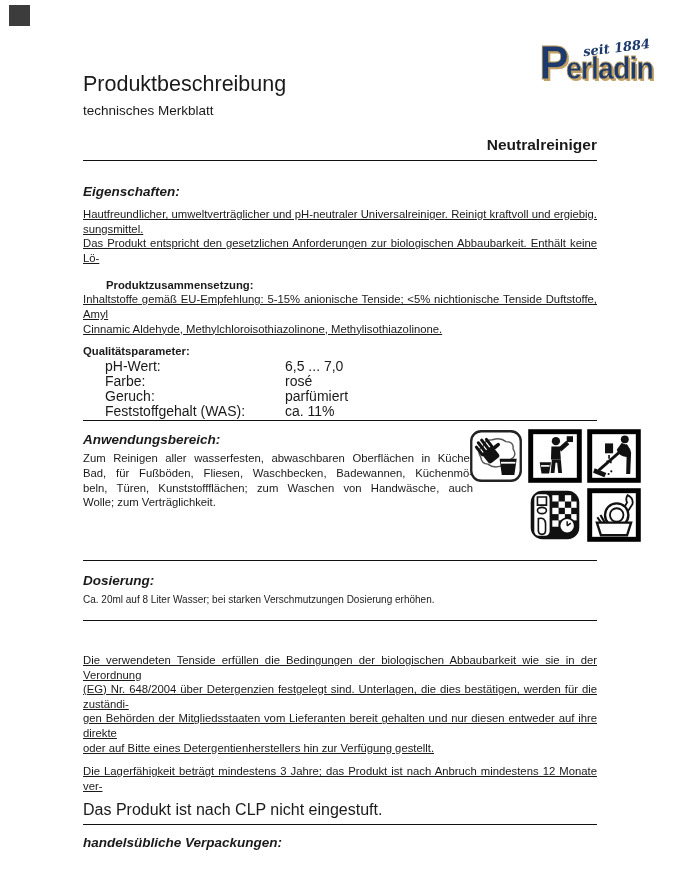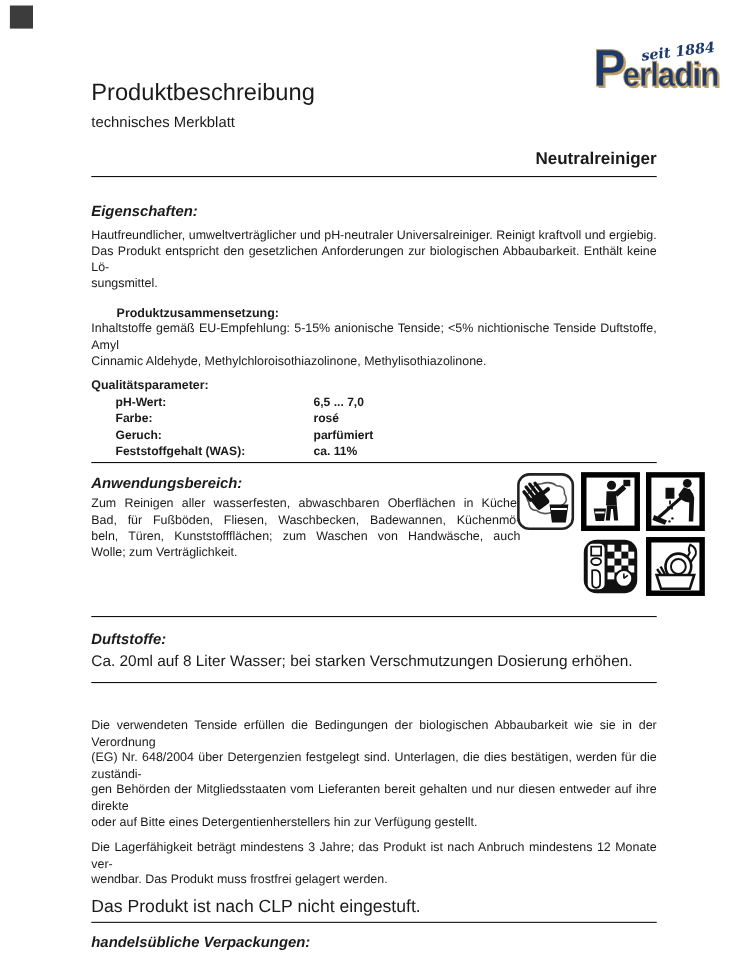--- a/index.html
+++ b/index.html
@@ -39,40 +39,40 @@
   .sec-head { font-size:13.5px; font-weight:bold; font-style:italic; line-height:16px; }
   .sub-head { font-size:11.3px; font-weight:bold; line-height:14px; }
   .h-eigen { margin-top:23px; }
   .h-zusammen { margin-top:13px;padding-left:23px; }
   .h-qual { margin-top:8px; }
   .h-anw { margin-top:11px; }
   .h-dos { margin-top:12px; }
   .h-umw { margin-top:11px; }
   .h-verp { margin-top:10px; }
 
-  .body-block { margin-top:7px; }
+  .body-block { margin-top:7px;text-decoration:underline; }
   .body-block.tight { margin-top:0; }
   .bl { font-size:11.3px; line-height:14.6px; }
   .jl { text-align:justify; text-align-last:justify; }
 
   .qtable { margin-top:1px; }
-  .qrow { display:flex; padding-left:22px; font-size:11px; line-height:14.8px;font-weight:bold; }
+  .qrow { display:flex; padding-left:22px; font-size:14px; line-height:14.8px; }
   .qlabel { width:180px; }
 
   .anw-row { position:relative; margin-top:3px; min-height:97px; }
   .anw-text { width:390px; }
   .icons {
     position:absolute; top:-22px; right:-44px; width:172px;
     display:grid; grid-template-columns:repeat(3,54px); gap:5px 5px; justify-content:end;
   }
   .icon { width:54px; height:54px; }
   .icon.c2 { grid-column:2; }
   .icon.c3 { grid-column:3; }
 
-  .dos-text { margin-top:4px; font-size:14px; line-height:14.6px; }
+  .dos-text { margin-top:4px; font-size:10px; line-height:14.6px; }
   .para1 { margin-top:32px; }
   .para2 { margin-top:9px; }
   .para3 { margin-top:10px; font-size:16px; line-height:14.6px; }
 </style>
 </head>
 <body>
 
 <div class="page">
 
   <div class="corner-mark"></div>
@@ -83,22 +83,22 @@
   </div>
 
   <h1 class="title">Produktbeschreibung</h1>
   <div class="subtitle">technisches Merkblatt</div>
   <div class="product">Neutralreiniger</div>
   <hr class="rule r1">
 
   <div class="sec-head h-eigen">Eigenschaften:</div>
   <div class="body-block">
     <div class="bl jl">Hautfreundlicher, umweltverträglicher und pH-neutraler Universalreiniger. Reinigt kraftvoll und ergiebig.</div>
+    <div class="bl">sungsmittel.</div>
     <div class="bl jl">Das Produkt entspricht den gesetzlichen Anforderungen zur biologischen Abbaubarkeit. Enthält keine Lö-</div>
-    <div class="bl">sungsmittel.</div>
   </div>
 
   <div class="sub-head h-zusammen">Produktzusammensetzung:</div>
   <div class="body-block tight">
     <div class="bl jl">Inhaltstoffe gemäß EU-Empfehlung: 5-15% anionische Tenside; &lt;5% nichtionische Tenside Duftstoffe, Amyl</div>
     <div class="bl">Cinnamic Aldehyde, Methylchloroisothiazolinone, Methylisothiazolinone.</div>
   </div>
 
   <div class="sub-head h-qual">Qualitätsparameter:</div>
   <div class="qtable">
@@ -198,34 +198,33 @@
         <circle cx="33" cy="30" r="13" fill="#fff" stroke="#111" stroke-width="2.6"></circle>
         <circle cx="33" cy="30" r="7.5" fill="none" stroke="#111" stroke-width="2"></circle>
         <path d="M15 30 l5 9 M11.5 32.5 l5.5 8" stroke="#111" stroke-width="2.4"></path>
         <path d="M11 38.5 h38 l-4.5 14 h-29 z" fill="#fff" stroke="#111" stroke-width="2.6"></path>
       </svg>
     </div>
   </div>
 
   <hr class="rule r3">
 
-  <div class="sec-head h-dos">Duftstoffe:</div>
+  <div class="sec-head h-dos">Dosierung:</div>
   <div class="dos-text">Ca. 20ml auf 8 Liter Wasser; bei starken Verschmutzungen Dosierung erhöhen.</div>
 
   <hr class="rule r4">
 
   <div class="body-block para1">
     <div class="bl jl">Die verwendeten Tenside erfüllen die Bedingungen der biologischen Abbaubarkeit wie sie in der Verordnung</div>
     <div class="bl jl">(EG) Nr. 648/2004 über Detergenzien festgelegt sind. Unterlagen, die dies bestätigen, werden für die zuständi-</div>
     <div class="bl jl">gen Behörden der Mitgliedsstaaten vom Lieferanten bereit gehalten und nur diesen entweder auf ihre direkte</div>
     <div class="bl">oder auf Bitte eines Detergentienherstellers hin zur Verfügung gestellt.</div>
   </div>
   <div class="body-block para2">
     <div class="bl jl">Die Lagerfähigkeit beträgt mindestens 3 Jahre; das Produkt ist nach Anbruch mindestens 12 Monate ver-</div>
-    <div class="bl">wendbar. Das Produkt muss frostfrei gelagert werden.</div>
   </div>
   <div class="para3">Das Produkt ist nach CLP nicht eingestuft.</div>
 
   <hr class="rule r5">
 
   <div class="sec-head h-verp">handelsübliche Verpackungen:</div>
 
 </div>
 
 </body></html>

